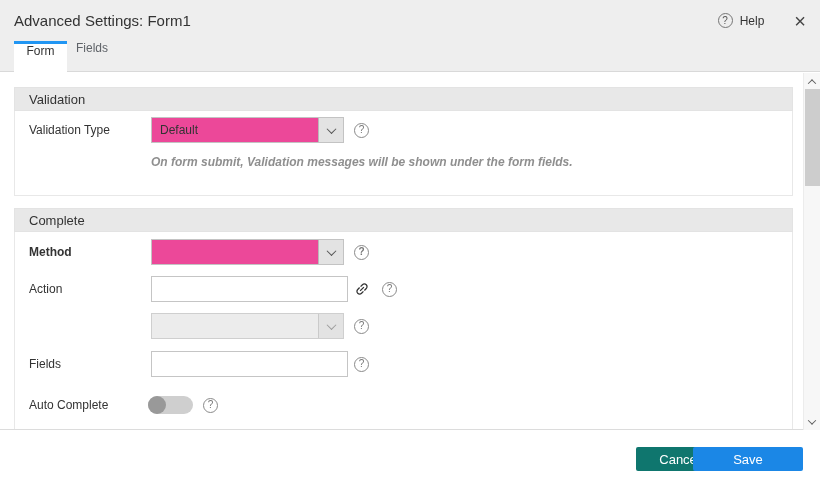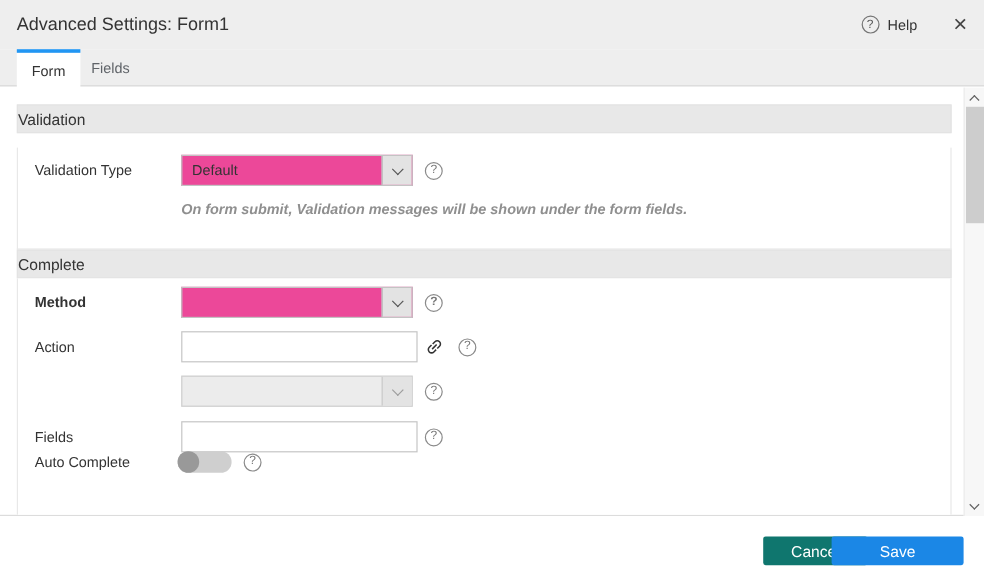--- a/index.html
+++ b/index.html
@@ -38,48 +38,48 @@
     cursor: pointer; font-weight: 400;
   }
 
   
   .tabstrip {
     position: absolute; top: 41px; left: 0; right: 0; height: 31px;
     background: #eeeeee; border-bottom: 1px solid #d9d9d9;
   }
   .tab {
     position: absolute; top: 0; height: 31px;
-    display: flex; align-items: center; justify-content: center;
+    display: flex; align-items: flex-start; justify-content: center;
     font-size: 12px; cursor: pointer;
   }
   .tab-active {
     left: 14px; width: 53px; background: #ffffff;
     border-top: 3px solid #2196f3; color: #333; font-weight: 500;
     height: 32px; z-index: 2;
   }
   .tab-inactive { left: 67px; width: 50px; color: #5f6368; }
 
   
   .content {
     position: absolute; top: 73px; left: 0; right: 0; height: 357px;
     background: #ffffff; overflow: hidden; border-bottom: 1px solid #dcdcdc;
   }
   .section { position: absolute; left: 14px; width: 779px; }
   .section-validation { top: 14px; }
   .section-behavior { top: 135px; }
   .section-header {
     height: 24px; background: #e8e8e8; border: 1px solid #e3e3e3;
-    display: flex; align-items: center; 
+    display: flex; align-items: center; padding-left: 14px;
     font-size: 13px; color: #333;
   }
   .section-body {
     position: relative; background: #fff;
     border: 1px solid #e8e8e8; border-top: none;
   }
-  .body-validation { height: 85px; margin-top: 12px; }
+  .body-validation { height: 85px; }
   .body-behavior { height: 265px; }
 
   .frow { position: absolute; left: 0; right: 0; height: 26px; }
   .flabel {
     position: absolute; left: 14px; top: 0; line-height: 26px;
     font-size: 12px; color: #333; white-space: nowrap;
   }
   .helper-text {
     position: absolute; left: 136px; top: 38px;
     font-size: 12px; font-style: italic; color: #8f8f8f; white-space: nowrap; font-weight: bold;
@@ -263,21 +263,21 @@
       </div>
 
       <div class="frow" style="top:119px;">
         <span class="flabel">Fields</span>
         <input type="text" class="tinput" value="" style="">
         <div class="ficons ficons-std row-help">
           <span class="q-circle">?</span>
         </div>
       </div>
 
-      <div class="frow" style="top:140px;">
+      <div class="frow" style="top:160px;">
         <span class="flabel">Auto Complete</span>
         <div class="toggle">
           <div class="toggle-knob"></div>
         </div>
         <div class="toggle-row-help row-help">
           <span class="q-circle">?</span>
         </div>
       </div>
 
     </div>

